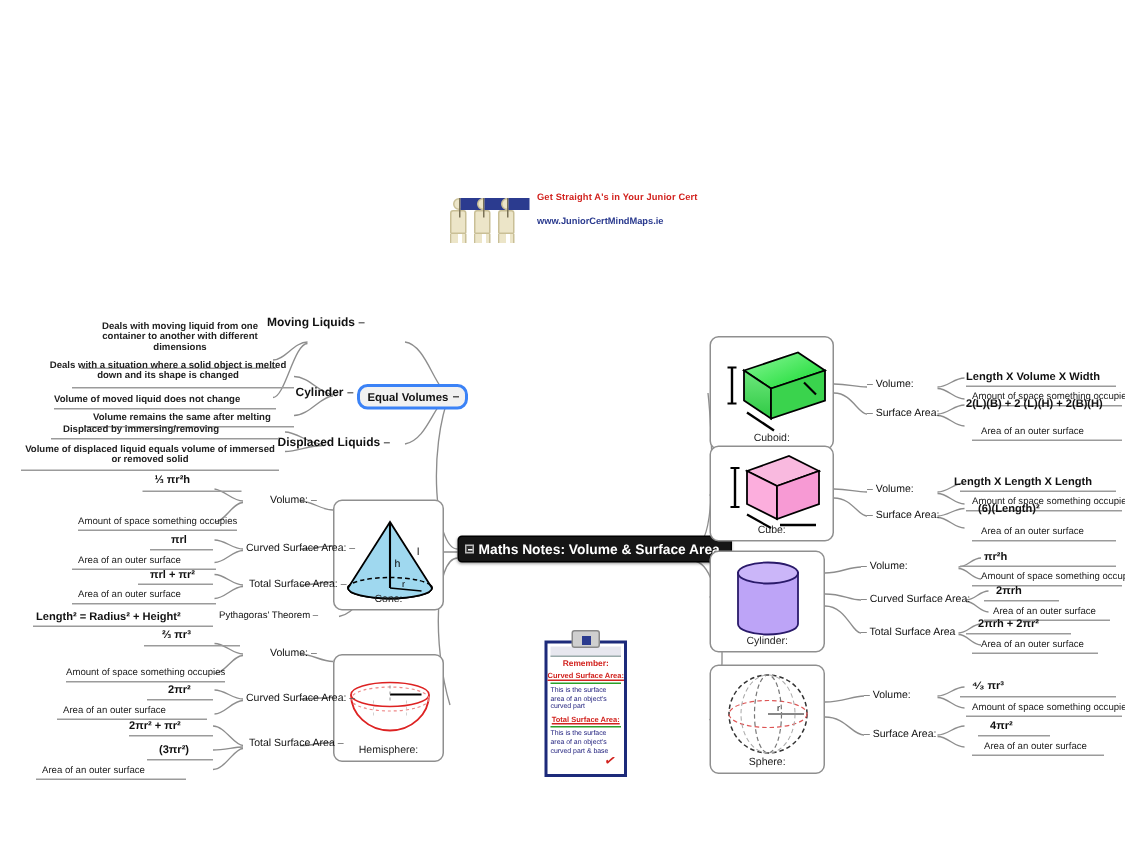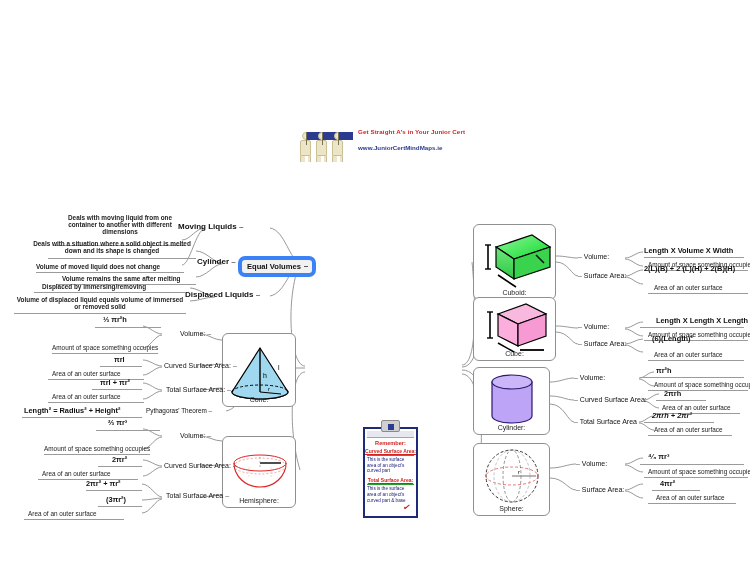--- a/index.html
+++ b/index.html
@@ -41,21 +41,21 @@
   #central .minus {
     width: 6px; height: 6px; border: 1px solid #b9b9b9; background: #2e2e2e;
     display: inline-flex; align-items: center; justify-content: center;
     font-size: 5px; line-height: 1; color: #fff;
   }
   #central .minus i { display: block; width: 3px; height: 1px; background: #fff; font-style: normal; }
 
   
   .pill {
     position: absolute; white-space: nowrap;
-    background: #f1f1f1; border: 4px solid #3b82f6; border-radius: 7px;
+    background: #f1f1f1; border: 2px solid #3b82f6; border-radius: 7px;
     font-size: 7.6px; font-weight: bold; color: #111;
     padding: 2px 4px 2px 5px;
     display: flex; align-items: center; gap: 3px;
   }
   .pill .dash { width: 4px; height: 1px; background: #555; display: inline-block; }
 
   
   .shapebox {
     position: absolute; background: #fff;
     border: 1px solid #8f8f8f; border-radius: 6px;
@@ -193,27 +193,33 @@
           <div class="body"></div>
           <div class="legs"></div>
         </div>
     </div>
     <div class="txt">
       <div class="l1">Get Straight A's in Your Junior Cert</div>
       <div class="l2">www.JuniorCertMindMaps.ie</div>
     </div>
   </div>
 
+  <div id="central">
+    <span class="minus">
+        <i></i>
+      </span>
+    <span>Maths Notes: Volume &amp; Surface Area</span>
+  </div>
 
   <div class="pill" style="left:238px; top:256px;">
     <span>Equal Volumes</span>
     <span class="dash"></span>
   </div>
 
-  <div class="sub b" style="left:178px; top:222px;">
+  <div class="sub b" style="left:178px; top:210px;">
     <span>Moving Liquids</span>
     <span style="color:#555;"> –</span>
   </div>
   <div class="leafsm" style="left:56px; top:214px; width:128px; white-space:normal; text-align:center; font-weight:bold;">Deals with moving liquid from one container to another with different dimensions</div>
   <div class="leafsm" style="left:36px; top:263px; font-weight:bold;">Volume of moved liquid does not change</div>
   <div style="position:absolute;left:36px;top:272px;width:148px;height:1px;background:#9b9b9b;"></div>
   <div style="position:absolute;left:54px;top:245px;width:130px;height:1px;background:#9b9b9b;"></div>
 
   <div class="sub b" style="left:197px; top:257px;">
     <span>Cylinder</span>
@@ -371,21 +377,21 @@
       <line x1="13" y1="40" x2="19" y2="40" stroke="#000" stroke-width="1.4"></line>
       <line x1="24" y1="45" x2="40" y2="54" stroke="#000" stroke-width="1.5"></line>
       <line x1="46" y1="52" x2="70" y2="52" stroke="#000" stroke-width="1.8"></line>
     </svg>
     <span class="cap">Cube:</span>
   </div>
   <div class="sub" style="left:578px; top:323px;">
     <span style="color:#555;">– </span>
     <span>Volume:</span>
   </div>
-  <div class="leaf" style="left:656px; top:316px;">Length X Length X Length</div>
+  <div class="leaf" style="left:636px; top:316px;">Length X Length X Length</div>
   <div style="position:absolute;left:640px;top:327px;width:104px;height:1px;background:#9b9b9b;"></div>
   <div class="leafsm" style="left:648px; top:331px;">Amount of space something occupies</div>
   <div style="position:absolute;left:644px;top:340px;width:104px;height:1px;background:#9b9b9b;"></div>
 
   <div class="sub" style="left:578px; top:340px;">
     <span style="color:#555;">– </span>
     <span>Surface Area:</span>
   </div>
   <div class="leaf" style="left:652px; top:334px;text-align:center;">(6)(Length)²</div>
   <div class="leafsm" style="left:654px; top:351px;">Area of an outer surface</div>
@@ -413,21 +419,21 @@
   </div>
   <div class="leaf" style="left:664px; top:389px;">2πrh</div>
   <div style="position:absolute;left:656px;top:400px;width:50px;height:1px;background:#9b9b9b;"></div>
   <div class="leafsm" style="left:662px; top:404px;">Area of an outer surface</div>
   <div style="position:absolute;left:656px;top:413px;width:84px;height:1px;background:#9b9b9b;"></div>
 
   <div class="sub" style="left:574px; top:418px;">
     <span style="color:#555;">– </span>
     <span>Total Surface Area</span>
   </div>
-  <div class="leaf" style="left:652px; top:411px;font-style:italic;">2πrh + 2πr²</div>
+  <div class="leaf" style="left:652px; top:411px;">2πrh + 2πr²</div>
   <div style="position:absolute;left:644px;top:422px;width:70px;height:1px;background:#9b9b9b;"></div>
   <div class="leafsm" style="left:654px; top:426px;">Area of an outer surface</div>
   <div style="position:absolute;left:648px;top:435px;width:84px;height:1px;background:#9b9b9b;"></div>
 
   <div class="shapebox" style="left:473px; top:443px; width:77px; height:73px;">
     <svg viewBox="0 0 77 73" width="77" height="73">
       <circle cx="38" cy="32" r="26" fill="none" stroke="#333" stroke-width="1" stroke-dasharray="3,2"></circle>
       <ellipse cx="38" cy="32" rx="26" ry="9" fill="none" stroke="#d55" stroke-width="0.8" stroke-dasharray="3,2"></ellipse>
       <ellipse cx="38" cy="32" rx="9" ry="26" fill="none" stroke="#777" stroke-width="0.8" stroke-dasharray="3,2"></ellipse>
       <ellipse cx="38" cy="32" rx="18" ry="26" fill="none" stroke="#aaa" stroke-width="0.7" stroke-dasharray="3,2"></ellipse>

